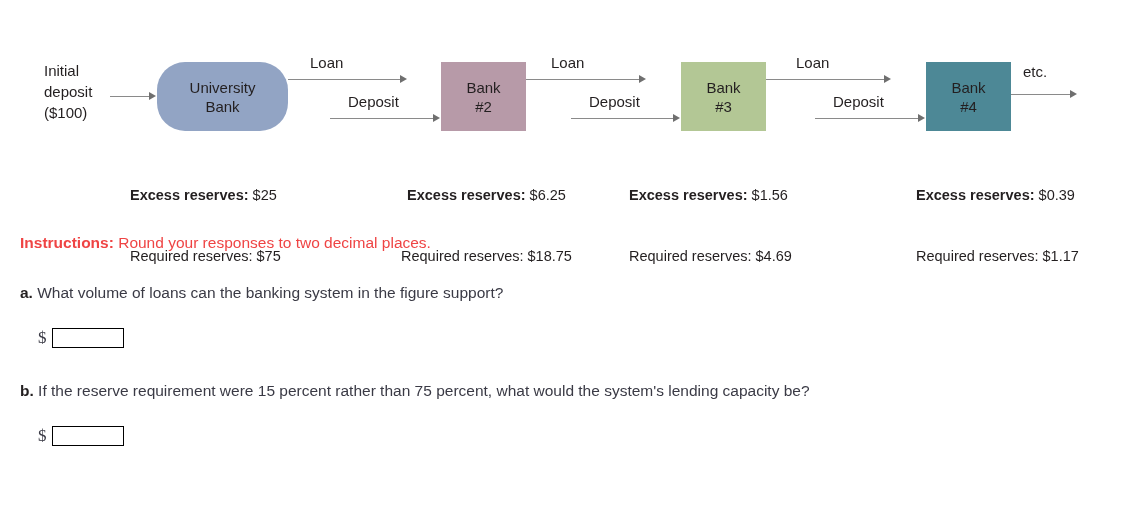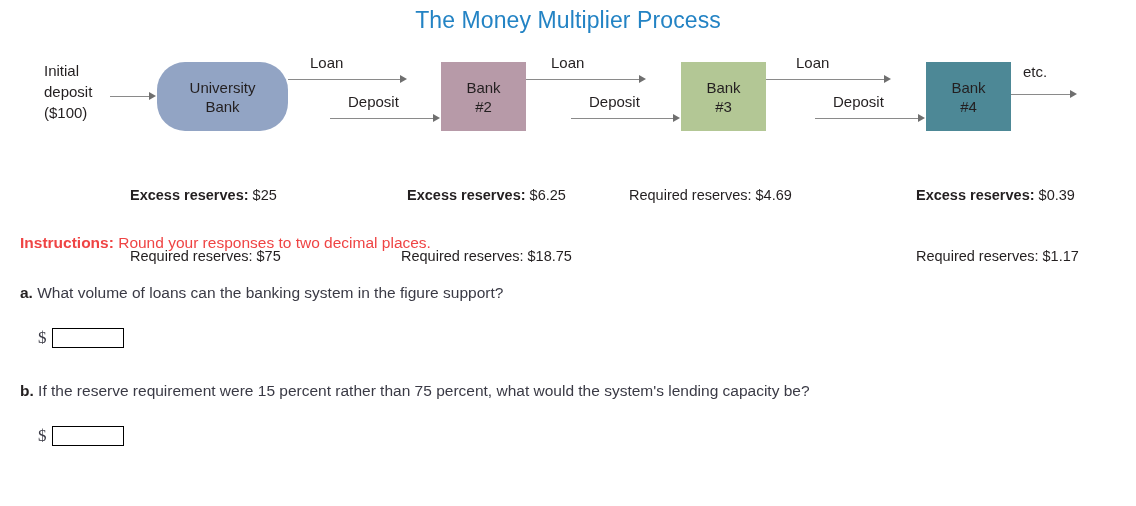--- a/index.html
+++ b/index.html
@@ -156,21 +156,20 @@
     padding: 0 3px;
     box-sizing: border-box;
     outline: none;
   }
 </style>
 </head>
 <body>
 
 <div id="figure">
 
-  <div class="fig-title">The Money Multiplier Process</div>
 
   <div class="initial-label">
     <span>Initial</span><br>
     <span>deposit</span><br>
     <span>($100)</span>
   </div>
 
   <div class="arrow-line" style="left:110px; top:96px; width:39px;"></div>
   <div class="arrow-head" style="left:149px; top:92px;"></div>
 
@@ -244,20 +243,24 @@
       <span>$6.25</span>
     </span>
     <span class="rrow">
       <span>Required reserves:</span>
       <span>$18.75</span>
     </span>
   </div>
 
   <div class="reserves" id="res2">
     <span class="rrow">
+      <span class="rlabel-strong">Excess reserves:</span>
+      <span>$1.56</span>
+    </span>
+    <span class="rrow">
       <span>Required reserves:</span>
       <span>$4.69</span>
     </span>
   </div>
 
   <div class="reserves" id="res3">
     <span class="rrow">
       <span class="rlabel-strong">Excess reserves:</span>
       <span>$0.39</span>
     </span>

